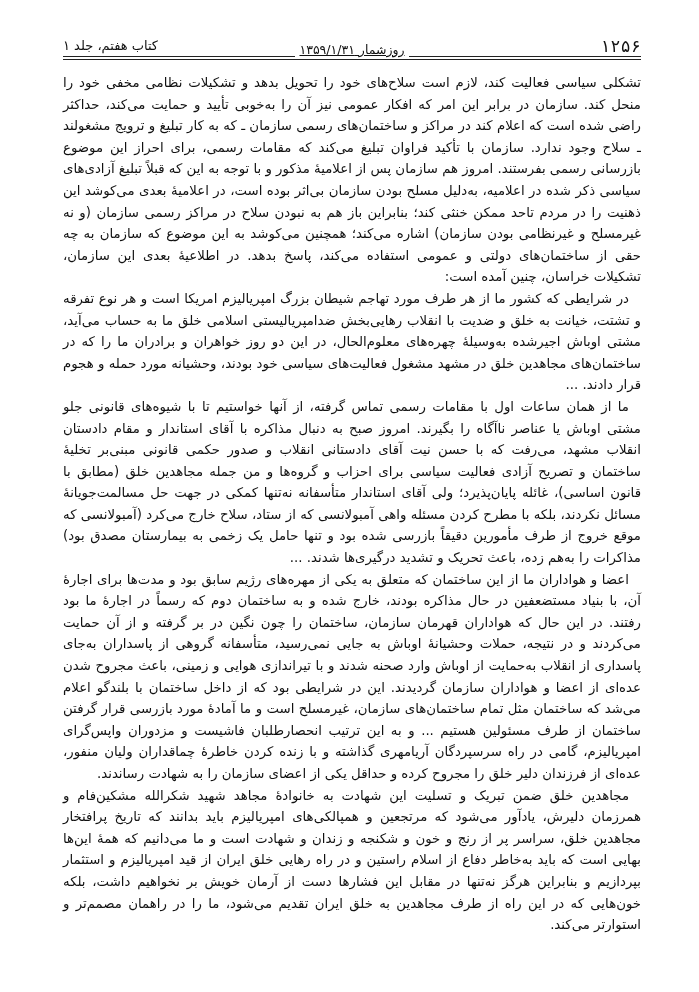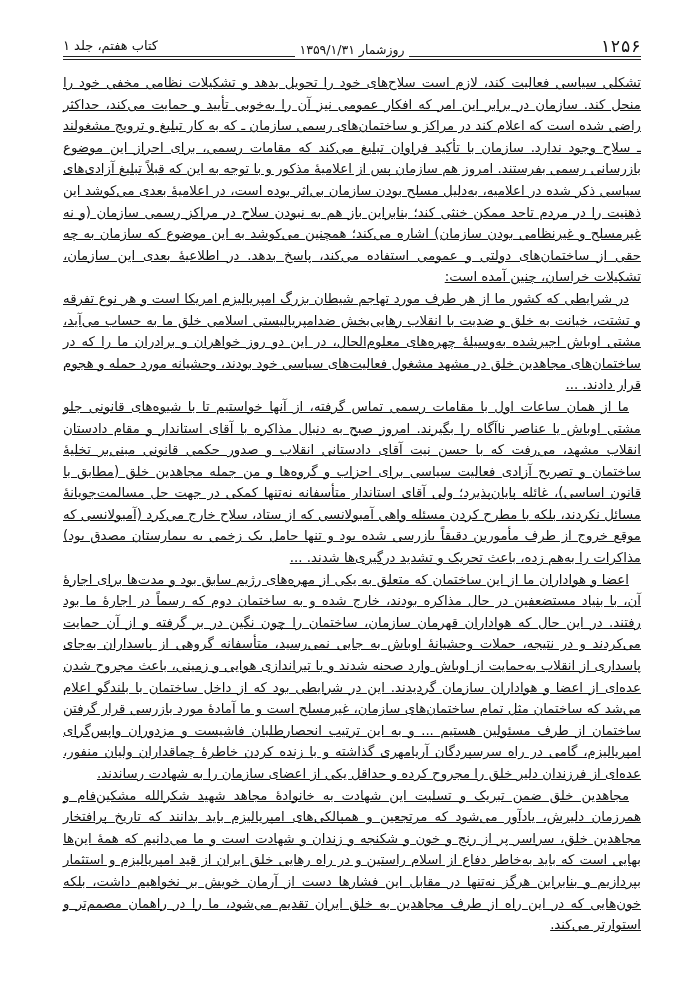--- a/index.html
+++ b/index.html
@@ -1,25 +1,25 @@
 <!DOCTYPE html>
 <html><head>
 <meta charset="utf-8">
 <style>
   html, body { margin:0; padding:0; background:#ffffff; }
   body { width:699px; height:992px; position:relative; overflow:hidden; }
   .page { position:absolute; left:63px; top:36px; width:578px; direction:rtl; color:#111; }
   .header { position:relative; height:24px; font-family:"DejaVu Sans", sans-serif; }
   .header .pnum { position:absolute; right:0; top:0; font-size:17px;font-family:Liberation Mono, monospace; }
   .header .mid { position:absolute; left:0; right:0; top:6px; text-align:center; font-size:12.5px; }
-  .header .mid span { background:#fff; padding:0 4px; }
+  .header .mid span { background:#fff; padding:0 4px;text-decoration:underline; }
   .header .book { position:absolute; left:0; top:2px; font-size:13px;text-align:right; }
   .rule { height:0; border-top:1.5px solid #222; border-bottom:1.5px solid #222; height:2px; margin-top:-4px; margin-bottom:12px; }
   .body { font-family:"DejaVu Sans", sans-serif; font-size:13.3px; line-height:21.6px; text-align:justify; text-align-last:right; }
-  .body p { margin:0;text-decoration:underline; }
+  .body p { margin:0; }
   .body p.quote { text-indent:12px; }
 </style>
 </head>
 <body>
 
 <div class="page">
   <div class="header">
     <span class="pnum">۱۲۵۶</span>
     <div class="mid"><span>روزشمار ۱۳۵۹/۱/۳۱</span></div>
     <span class="book">کتاب هفتم، جلد ۱</span>

